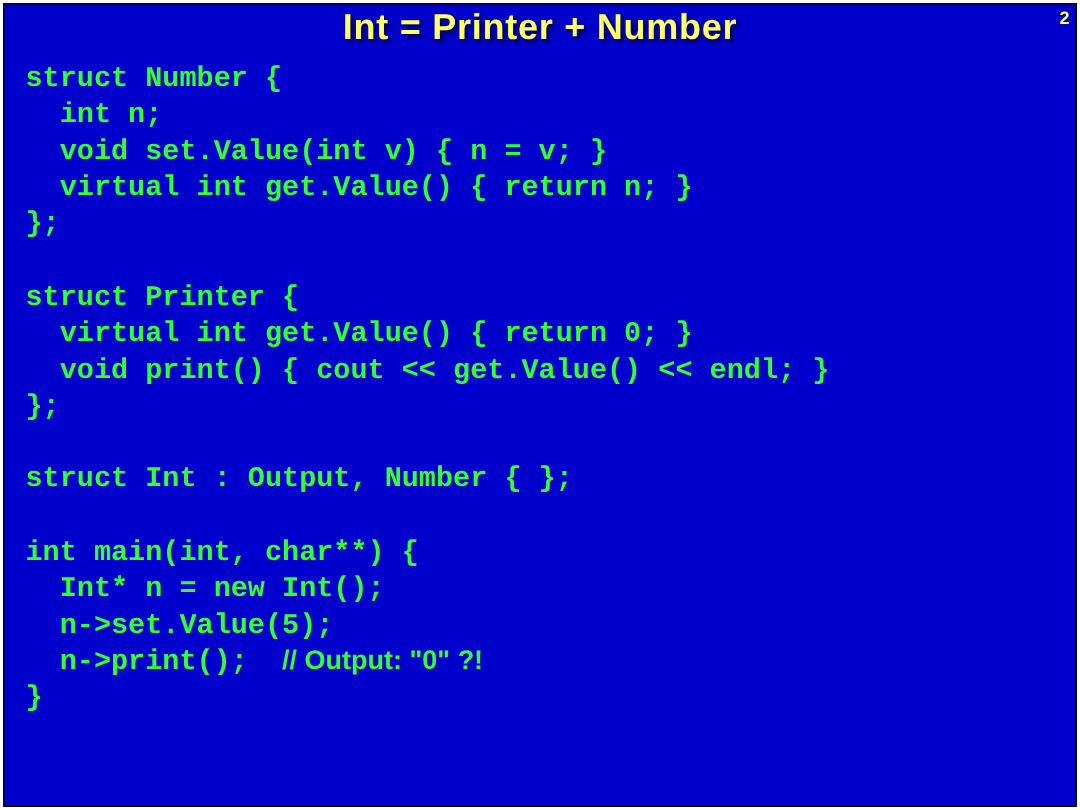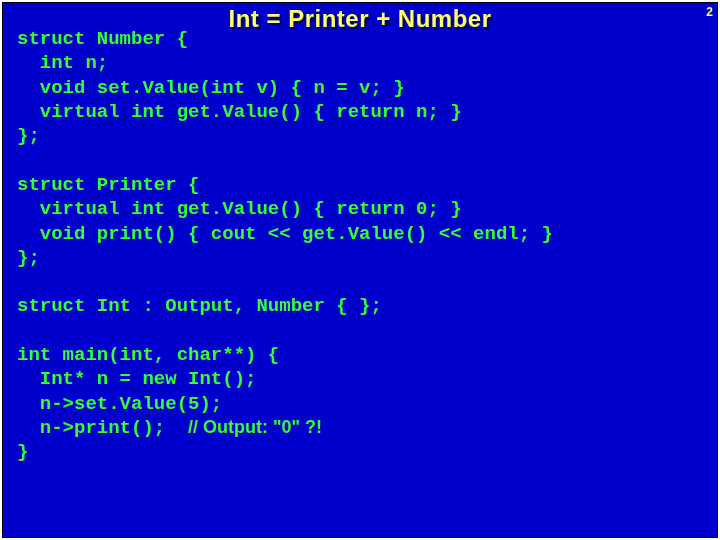--- a/index.html
+++ b/index.html
@@ -36,21 +36,21 @@
     text-align: center;
     font-family: Liberation Sans, sans-serif;
     font-size: 24px;
     font-weight: bold;
     color: #ffff66;
     text-shadow: 2px 2px 3px rgba(0,0,0,0.6);
     letter-spacing: 0.5px;
   }
   .codeblock {
     position: absolute;
-    top: 24px;
+    top: 37px;
     left: 14px;
     right: 14px;
     font-family: "Courier New", Courier, monospace;
     font-size: 19px;
     font-weight: bold;
     color: #33ff33;
     line-height: 1.28;
     white-space: pre;
   }
   .comment {

